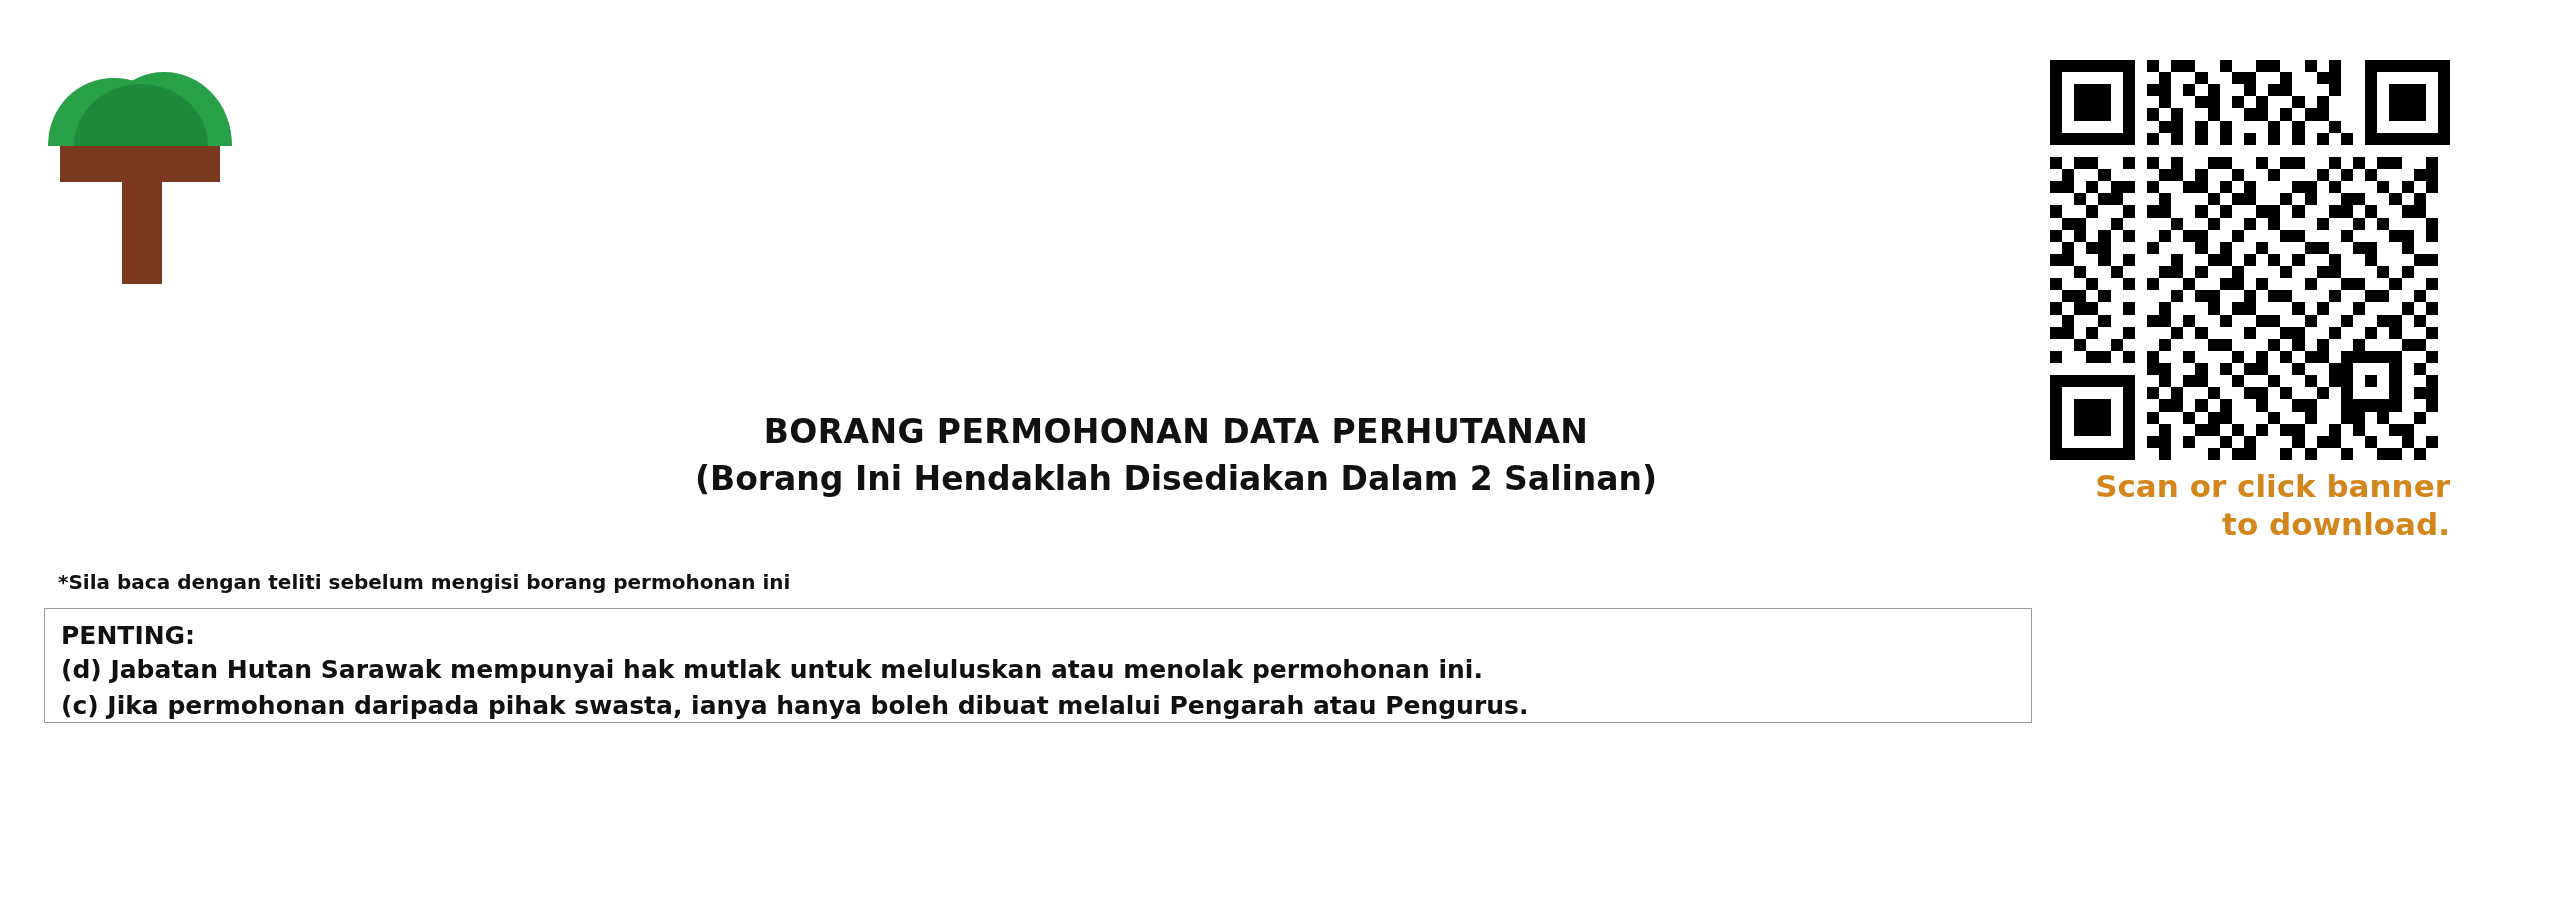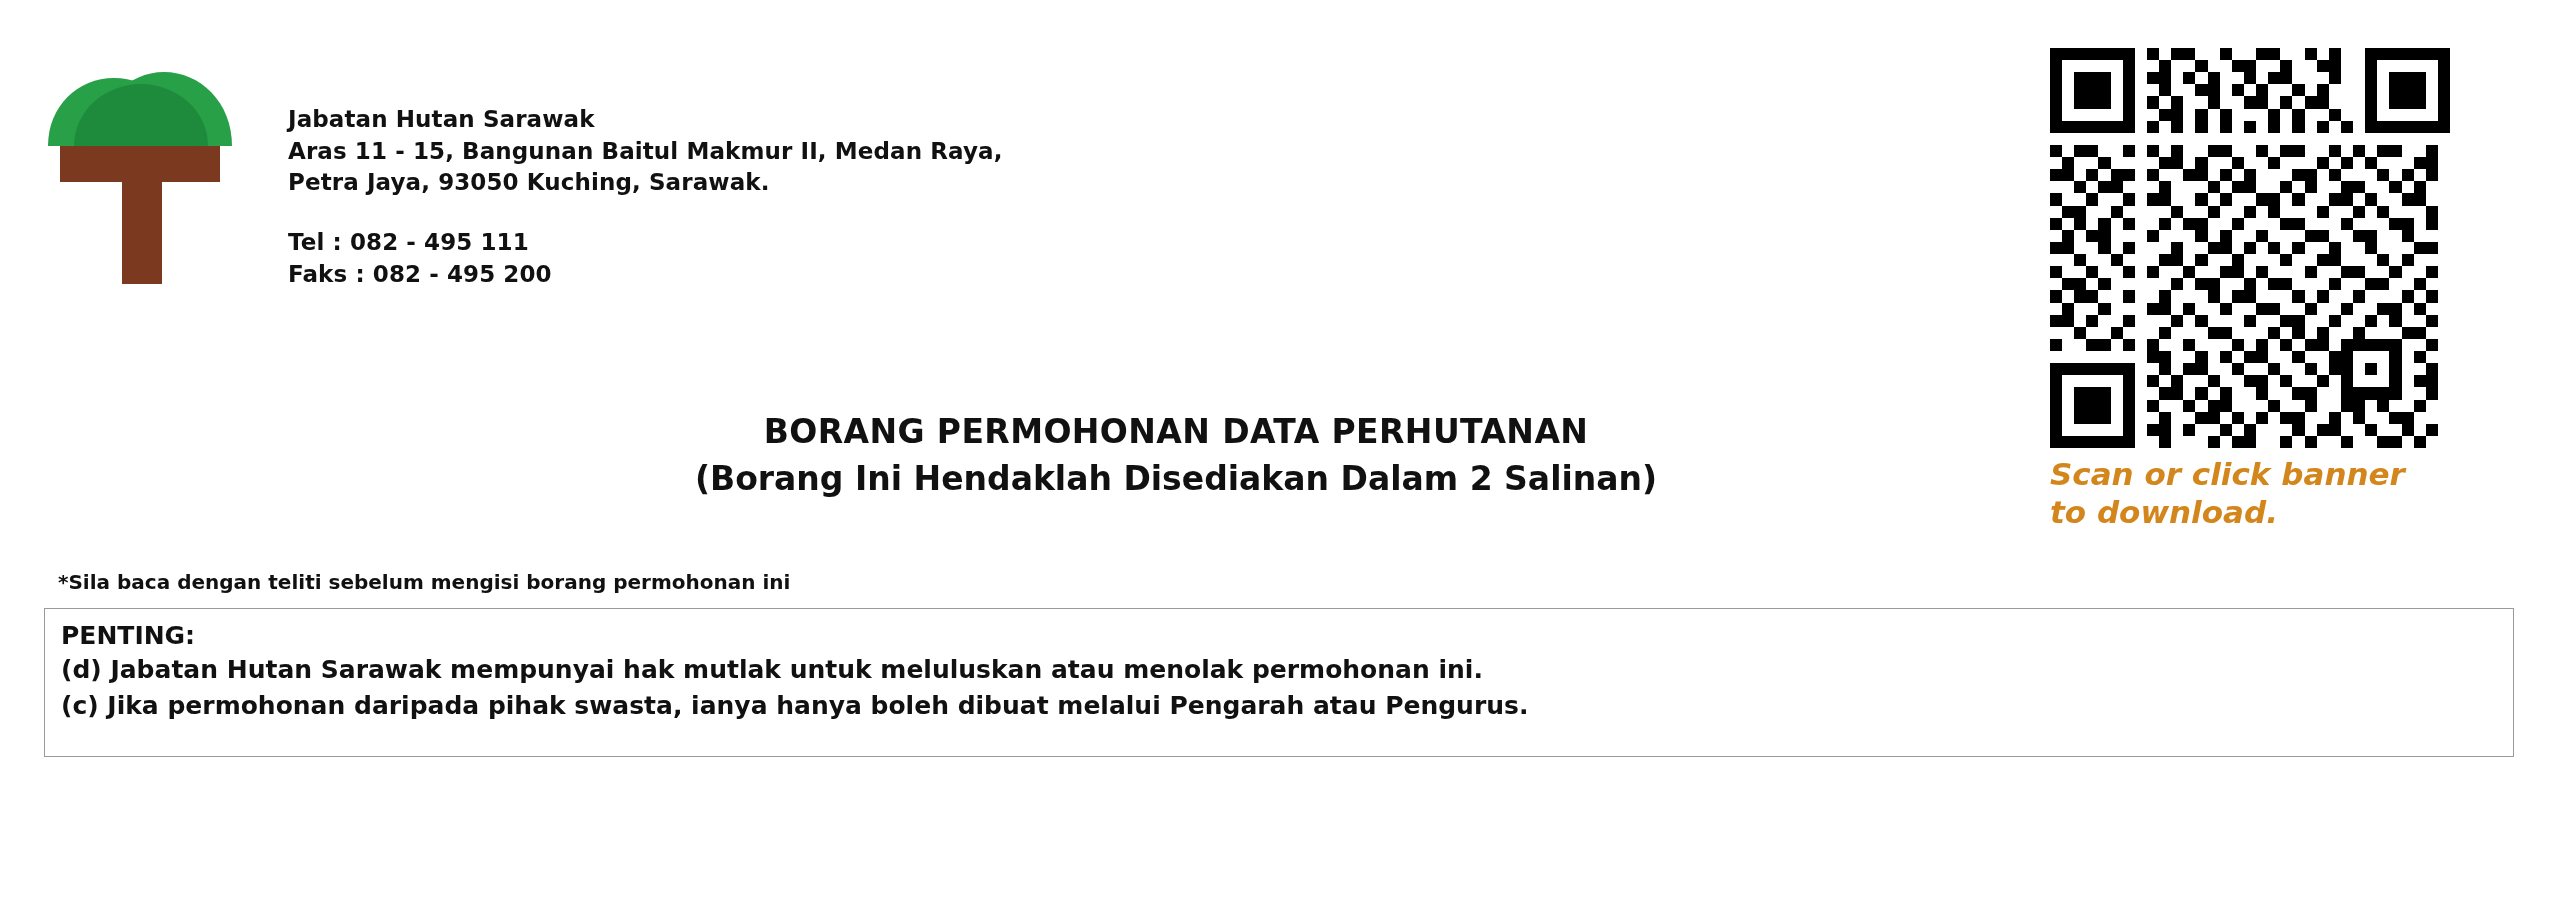--- a/index.html
+++ b/index.html
@@ -52,24 +52,23 @@
   }
   .address .gap {
     display: block;
     height: 28px;
   }
 
   
   .qr-wrap {
     position: absolute;
     right: 110px;
-    top: 48px;
+    top: 60px;
     width: 400px;
-    text-align: left;
-    font-style: italic;
+    text-align: right;
   }
   .qr-code {
     width: 400px;
     height: 400px;
     display: block;
   }
   .qr-caption {
     margin-top: 8px;
     font-size: 31px;
     font-weight: bold;
@@ -110,24 +109,24 @@
     font-size: 20px;
     font-weight: bold;
     color: #111111;
   }
 
   
   .important-box {
     position: absolute;
     left: 44px;
     top: 608px;
-    width: 2470px;
+    width: 1988px;
     border: 1px solid #9a9a9a;
     box-sizing: border-box;
-    padding: 12px 16px 34px 16px;
+    padding: 12px 16px 0 16px;
     background: #ffffff;
   }
   .important-title {
     font-size: 25px;
     font-weight: bold;
     color: #111111;
     margin-bottom: 2px;
   }
   .important-item {
     font-size: 25px;
@@ -156,28 +155,20 @@
 
         <path d="M96 132 L48 100 L62 96 L104 124 Z" fill="#7b3a20"></path>
         <path d="M112 132 L160 100 L146 96 L104 124 Z" fill="#7b3a20"></path>
         <path d="M97 136 L78 100 L92 98 L104 130 Z" fill="#7b3a20"></path>
         <path d="M111 136 L130 100 L116 98 L104 130 Z" fill="#7b3a20"></path>
 
         <rect x="86" y="118" width="40" height="116" fill="#7b3a20"></rect>
       </svg>
     </span>
 
-    <div class="address">
-      <div>Jabatan Hutan Sarawak</div>
-      <div>Aras 11 - 15, Bangunan Baitul Makmur II, Medan Raya,</div>
-      <div>Petra Jaya, 93050 Kuching, Sarawak.</div>
-      <span class="gap"></span>
-      <div>Tel : 082 - 495 111</div>
-      <div>Faks : 082 - 495 200</div>
-    </div>
 
     <div class="qr-wrap">
       <span>
         <svg class="qr-code" viewBox="0 0 33 33" shape-rendering="crispEdges" xmlns="http://www.w3.org/2000/svg">
           <rect width="33" height="33" fill="#ffffff"></rect>
           <g fill="#000000">
 
             <rect x="0" y="0" width="7" height="1"></rect>
               <rect x="0" y="6" width="7" height="1"></rect>
             <rect x="0" y="0" width="1" height="7"></rect>

